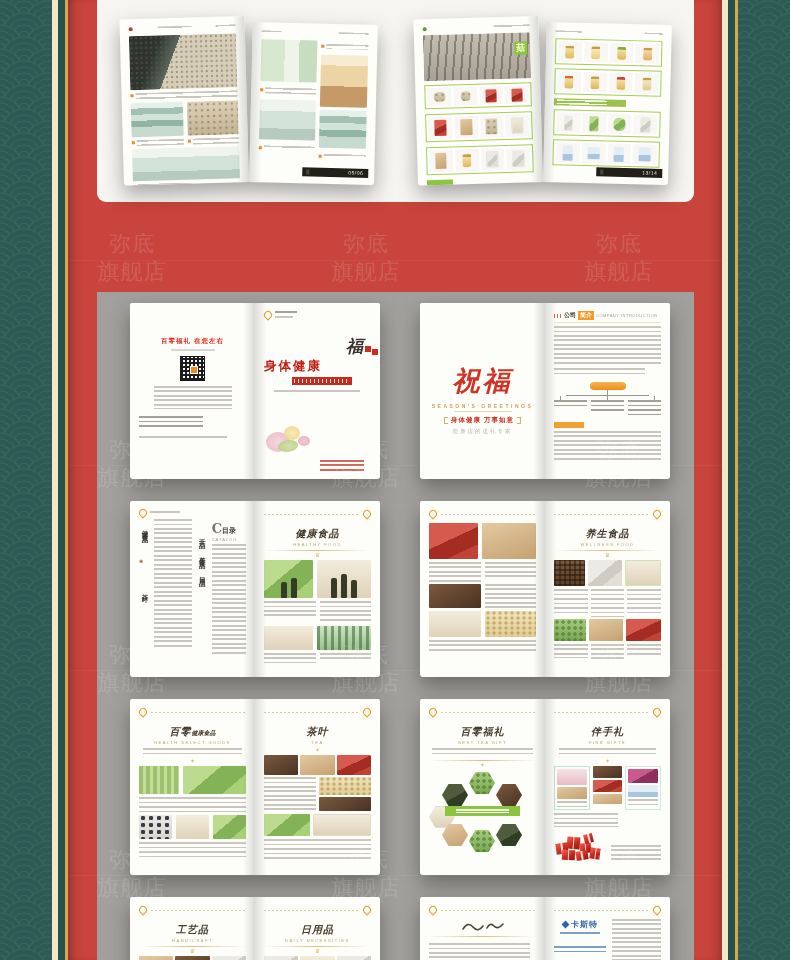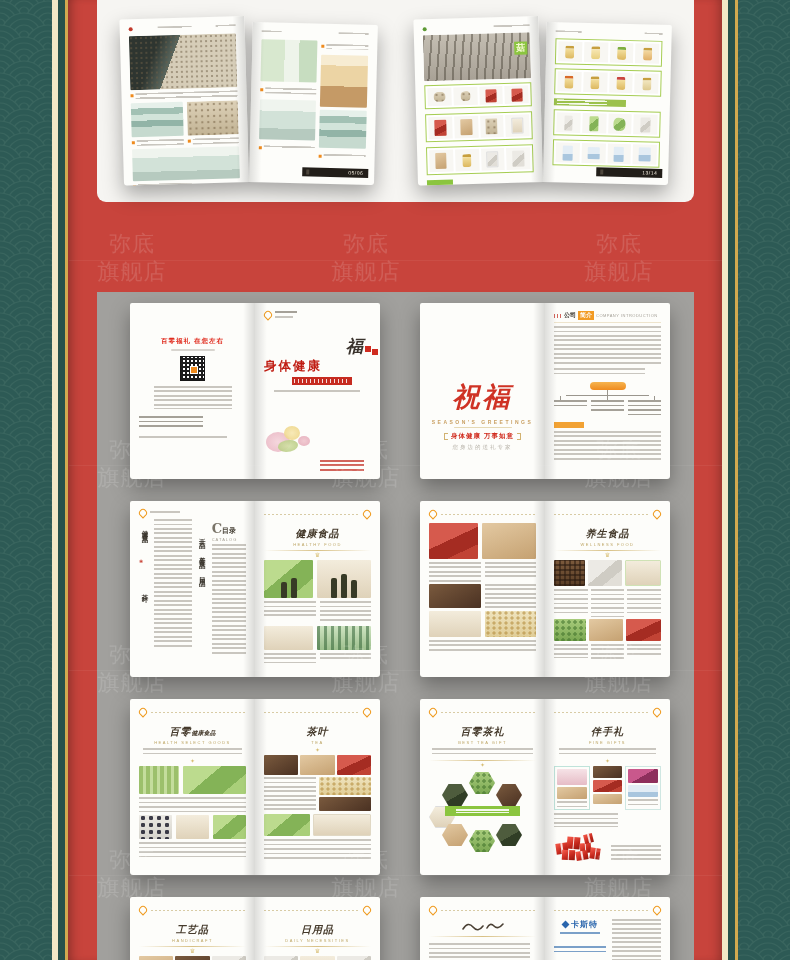--- a/index.html
+++ b/index.html
@@ -470,21 +470,21 @@
           <i style="left:20px;top:2px;width:16px;height:14px;background:radial-gradient(#f7e7b0,#ecd27e);"></i>
           <i style="left:14px;top:16px;width:20px;height:12px;background:radial-gradient(#d3e0a6,#b3c87e);border-radius:60% 40% 60% 40%;"></i>
           <i style="left:34px;top:12px;width:12px;height:10px;background:radial-gradient(#f0c6ce,#e3a7b6);"></i>
         </div>
         <div class="tx-r" style="width:44px;height:11px;margin-left:56px;margin-top:2px;"></div>
       </div>
     </div>
 
     <div class="spread spreadG">
       <div class="page pgL" style="text-align:center;">
-        <div class="zhufu" style="margin-top:68px;">祝福</div>
+        <div class="zhufu" style="margin-top:52px;">祝福</div>
         <div class="sg-en">SEASON'S GREETINGS</div>
         <div class="ln c" style="width:58px;background:#e6d9b4;height:1px;margin-top:2px;"></div>
         <div class="slogan"><span class="bracket bl"></span><span>身体健康  万事如意</span><span class="bracket br"></span></div>
         <div class="slogan-sub">您身边的送礼专家</div>
       </div>
       <div class="page pgR">
         <div class="intro-head">
           <span class="marks"></span>
           <span class="cn">公司</span>
           <span class="chip">简介</span>
@@ -690,21 +690,21 @@
       </div>
     </div>
 
     <div class="spread spreadG">
       <div class="page pgL">
         <div class="pg-top">
             <span class="mini-logo"></span>
             <span class="dots"></span>
           </div>
         <div class="cat-head">
-          <span class="cn">百零茶礼</span>
+          <span class="cn">百零福礼</span>
           <span class="en">BEST TEA GIFT</span>
         </div>
         <div class="tx" style="height:9px;width:94%;margin:2px auto 0;"></div>
         <div class="rule-gold" style="margin-top:3px;"></div>
         <div class="crown">✦</div>
         <div class="hexwrap">
           <div class="hex ph-leafy" style="left:40px;top:0;"></div>
           <div class="hex ph-darktea" style="left:13px;top:12px;"></div>
           <div class="hex ph-brown" style="left:67px;top:12px;"></div>
           <div class="hex ph-cream" style="left:0px;top:34px;border:1px solid #ddd;"></div>

